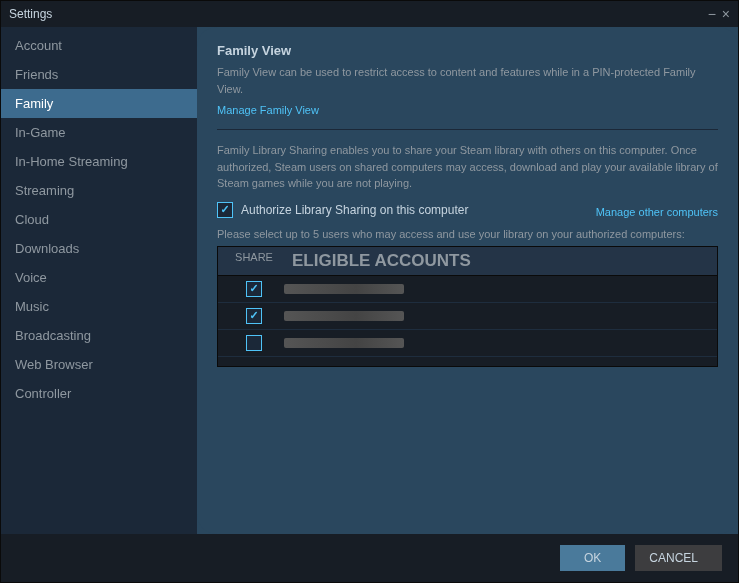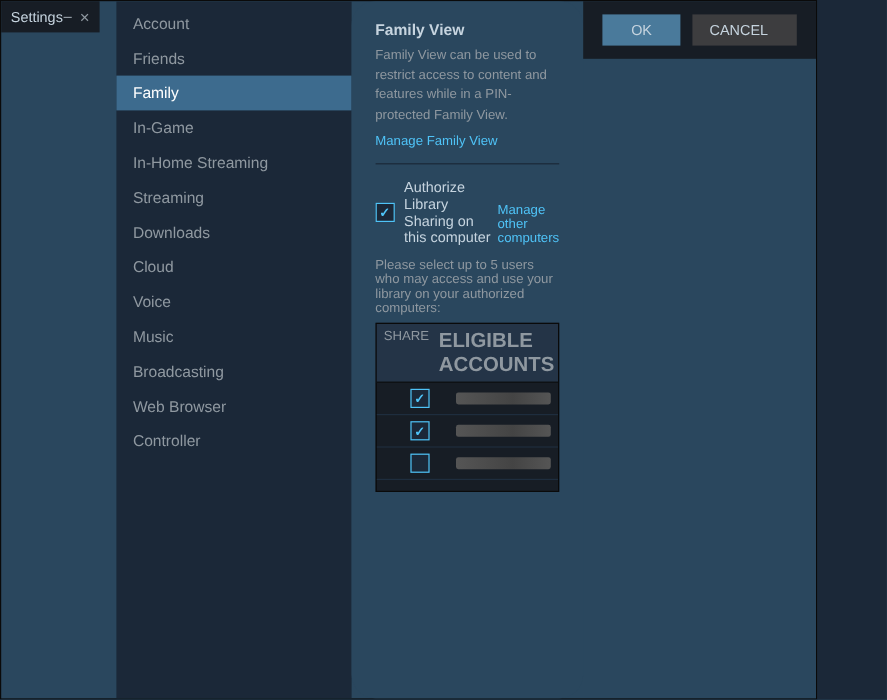--- a/index.html
+++ b/index.html
@@ -6,25 +6,25 @@
     body {
       width: 739px;
       height: 583px;
       background: #1b2838;
       font-family: Arial, sans-serif;
       font-size: 12px;
       color: #c6d4df;
       overflow: hidden;
     }
     .window {
-      width: 681px;
+      width: 739px;
       height: 583px;
       background: #2a475e;
       display: flex;
-      flex-direction: row;
+      flex-direction: column;
       border: 1px solid #0a0a0a;
     }
     .title-bar {
       background: #171d25;
       height: 26px;
       display: flex;
       align-items: center;
       justify-content: space-between;
       padding: 0 8px;
       flex-shrink: 0;
@@ -43,21 +43,20 @@
       font-size: 14px;
       cursor: pointer;
       background: none;
       border: none;
       line-height: 1;
     }
     .content {
       display: flex;
       flex: 1;
       overflow: hidden;
-      padding-left: 14px;
     }
     .sidebar {
       width: 196px;
       background: #1b2838;
       flex-shrink: 0;
       padding-top: 4px;
     }
     .sidebar-item {
       padding: 7px 14px;
       cursor: pointer;
@@ -259,24 +258,24 @@
       <div class="sidebar-item">
         <span>In-Game</span>
       </div>
       <div class="sidebar-item">
         <span>In-Home Streaming</span>
       </div>
       <div class="sidebar-item">
         <span>Streaming</span>
       </div>
       <div class="sidebar-item">
+        <span>Cloud</span>
+      </div>
+      <div class="sidebar-item">
         <span>Downloads</span>
-      </div>
-      <div class="sidebar-item">
-        <span>Cloud</span>
       </div>
       <div class="sidebar-item">
         <span>Voice</span>
       </div>
       <div class="sidebar-item">
         <span>Music</span>
       </div>
       <div class="sidebar-item">
         <span>Broadcasting</span>
       </div>
@@ -292,20 +291,21 @@
 
       <div>
         <div class="section-title">Family View</div>
         <div class="section-desc">Family View can be used to restrict access to content and features while in a PIN-protected Family View.</div>
         <a class="link">Manage Family View</a>
       </div>
 
       <hr class="divider">
 
       <div class="family-library-section">
+        <div class="section-desc">Family Library Sharing enables you to share your Steam library with others on this computer. Once authorized, Steam users on shared computers may access, download and play your available library of Steam games while you are not playing.</div>
 
         <div class="authorize-row">
           <div class="authorize-left">
             <div class="checkbox-styled checked"></div>
             <span class="authorize-label">Authorize Library Sharing on this computer</span>
           </div>
           <a class="link">Manage other computers</a>
         </div>
 
         <div class="table-desc">Please select up to 5 users who may access and use your library on your authorized computers:</div>

